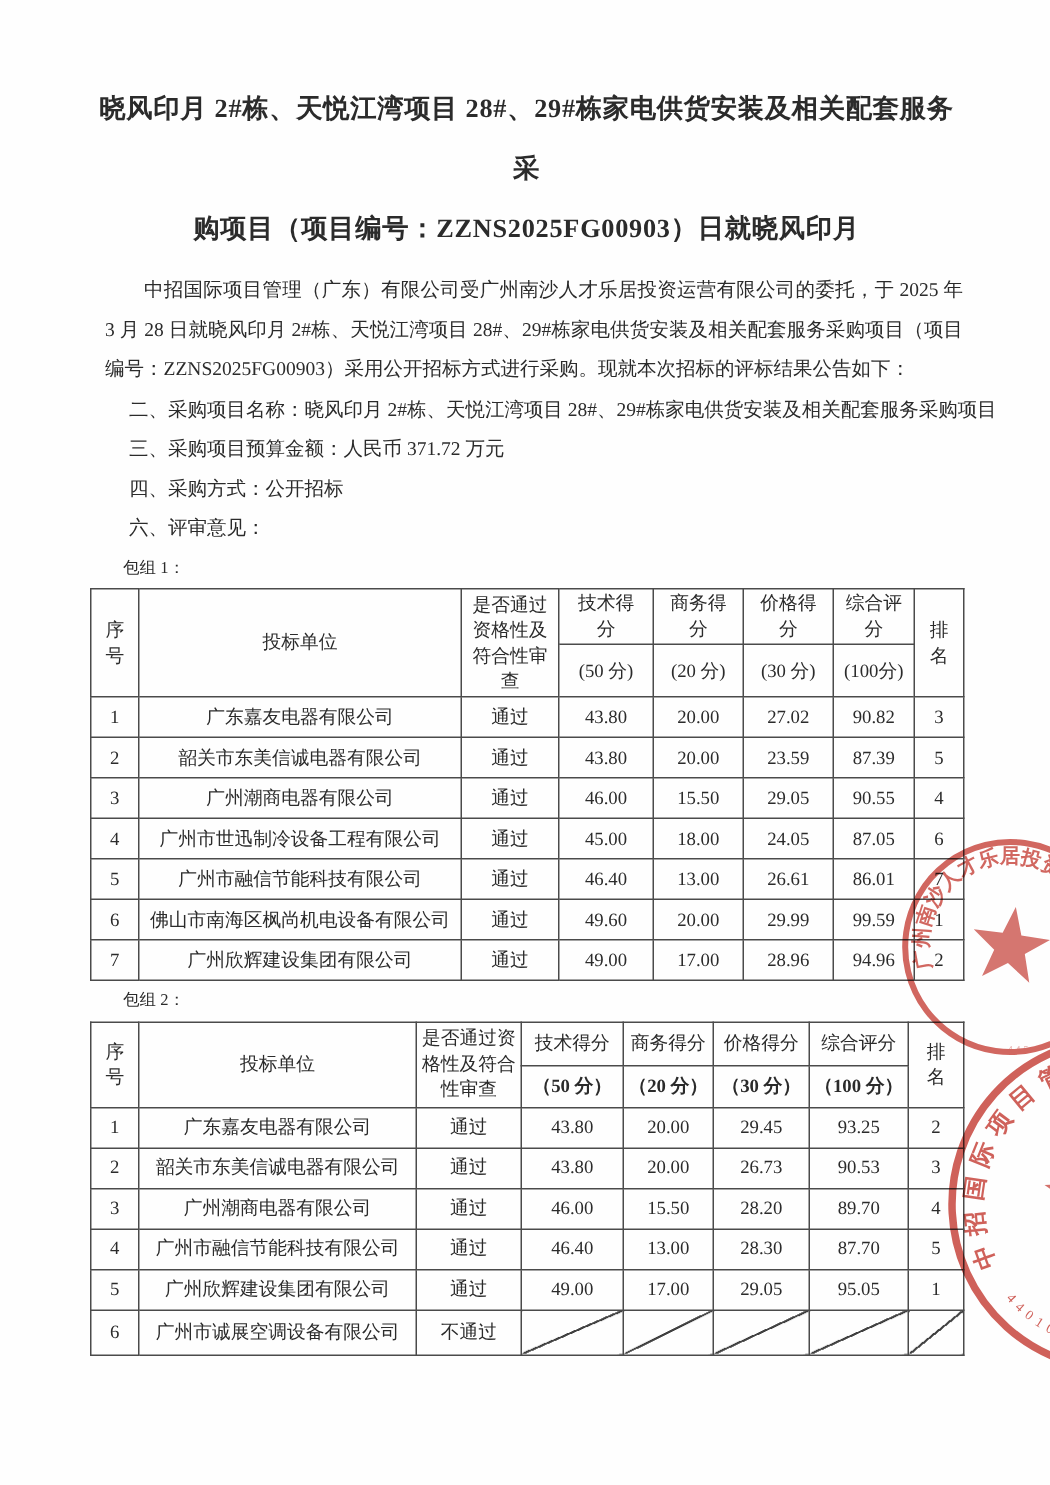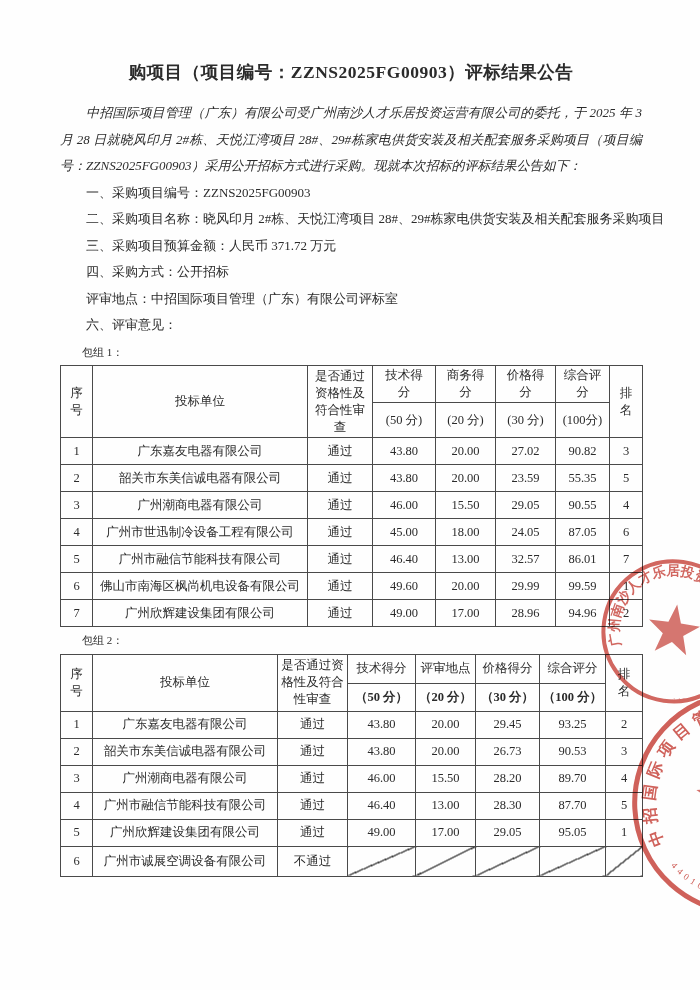--- a/index.html
+++ b/index.html
@@ -3,21 +3,21 @@
 <meta charset="utf-8">
 <style>
   html,body{margin:0;padding:0;background:#ffffff;}
   .page{
     width:700px;height:990px;position:relative;overflow:hidden;
     background:#fefefe;color:#2b2b2b;box-sizing:border-box;
     padding:52px 58px 0 60px;
     font-family:"Liberation Serif","DejaVu Serif",serif;
   }
   .title{font-size:17.5px;font-weight:bold;text-align:center;line-height:40px;letter-spacing:.5px;}
-  .intro{margin:8px 0 0 0;font-size:13px;line-height:26.5px;text-align:justify;text-indent:2em;font-style:italic;}
+  .intro{margin:8px 0 0 10px;font-size:13px;line-height:26.5px;text-align:justify;text-indent:2em;}
   .item{font-size:13px;line-height:26.5px;text-indent:2em;white-space:nowrap;}
   .group-label{font-size:11px;line-height:26.5px;text-indent:2em;}
   table{border-collapse:collapse;table-layout:fixed;width:582px;}
   th,td{border:1px solid #4a4a4a;font-size:12.5px;font-weight:normal;
         text-align:center;vertical-align:middle;padding:0 2px;overflow:hidden;}
   th.wrap{white-space:pre-line;line-height:17px;}
   .t1 thead tr:first-child th{height:36px;}
   .t1 thead tr:last-child th{height:34px;text-align:center;}
   .t1 tbody td{height:26px;}
   .t2 thead tr:first-child th{height:28px;}
@@ -30,30 +30,29 @@
   .seal{position:absolute;pointer-events:none;mix-blend-mode:multiply;}
   .seal1{left:593px;top:550px;transform:rotate(8deg);}
   .seal2{left:565px;top:685px;transform:rotate(-3deg);}
 </style>
 </head>
 <body>
 
 <div class="page">
 
   <div class="title">
-    <div>购项目（项目编号：ZZNS2025FG00903）评标结果公告</div>
+    <div>晓风印月 2#栋、天悦江湾项目 28#、29#栋家电供货安装及相关配套服务采</div>
+    <div>购项目（项目编号：ZZNS2025FG00903）日就晓风印月</div>
   </div>
 
   <p class="intro">中招国际项目管理（广东）有限公司受广州南沙人才乐居投资运营有限公司的委托，于 2025 年 3 月 28 日就晓风印月 2#栋、天悦江湾项目 28#、29#栋家电供货安装及相关配套服务采购项目（项目编号：ZZNS2025FG00903）采用公开招标方式进行采购。现就本次招标的评标结果公告如下：</p>
 
-  <div class="item">一、采购项目编号：ZZNS2025FG00903</div>
   <div class="item">二、采购项目名称：晓风印月 2#栋、天悦江湾项目 28#、29#栋家电供货安装及相关配套服务采购项目</div>
   <div class="item">三、采购项目预算金额：人民币 371.72 万元</div>
   <div class="item">四、采购方式：公开招标</div>
-  <div class="item">评审地点：中招国际项目管理（广东）有限公司评标室</div>
   <div class="item">六、评审意见：</div>
 
   <div class="group-label">包组 1：</div>
 
   <table class="t1">
     <colgroup>
       <col style="width:32px">
         <col style="width:215px">
         <col style="width:65px">
         <col style="width:63px">
@@ -100,21 +99,21 @@
         <td>90.82</td>
         <td>3</td>
       </tr>
       <tr>
         <td>2</td>
         <td>韶关市东美信诚电器有限公司</td>
         <td>通过</td>
         <td>43.80</td>
         <td>20.00</td>
         <td>23.59</td>
-        <td>55.35</td>
+        <td>87.39</td>
         <td>5</td>
       </tr>
       <tr>
         <td>3</td>
         <td>广州潮商电器有限公司</td>
         <td>通过</td>
         <td>46.00</td>
         <td>15.50</td>
         <td>29.05</td>
         <td>90.55</td>
@@ -129,21 +128,21 @@
         <td>24.05</td>
         <td>87.05</td>
         <td>6</td>
       </tr>
       <tr>
         <td>5</td>
         <td>广州市融信节能科技有限公司</td>
         <td>通过</td>
         <td>46.40</td>
         <td>13.00</td>
-        <td>32.57</td>
+        <td>26.61</td>
         <td>86.01</td>
         <td>7</td>
       </tr>
       <tr>
         <td>6</td>
         <td>佛山市南海区枫尚机电设备有限公司</td>
         <td>通过</td>
         <td>49.60</td>
         <td>20.00</td>
         <td>29.99</td>
@@ -178,21 +177,21 @@
     </colgroup>
     <thead>
       <tr>
         <th rowspan="2" class="wrap">序
 号</th>
         <th rowspan="2">投标单位</th>
         <th rowspan="2" class="wrap">是否通过资
 格性及符合
 性审查</th>
         <th>技术得分</th>
-        <th>评审地点</th>
+        <th>商务得分</th>
         <th>价格得分</th>
         <th>综合评分</th>
         <th rowspan="2" class="wrap">排
 名</th>
       </tr>
       <tr>
         <th>（50 分）</th>
         <th>（20 分）</th>
         <th>（30 分）</th>
         <th>（100 分）</th>

